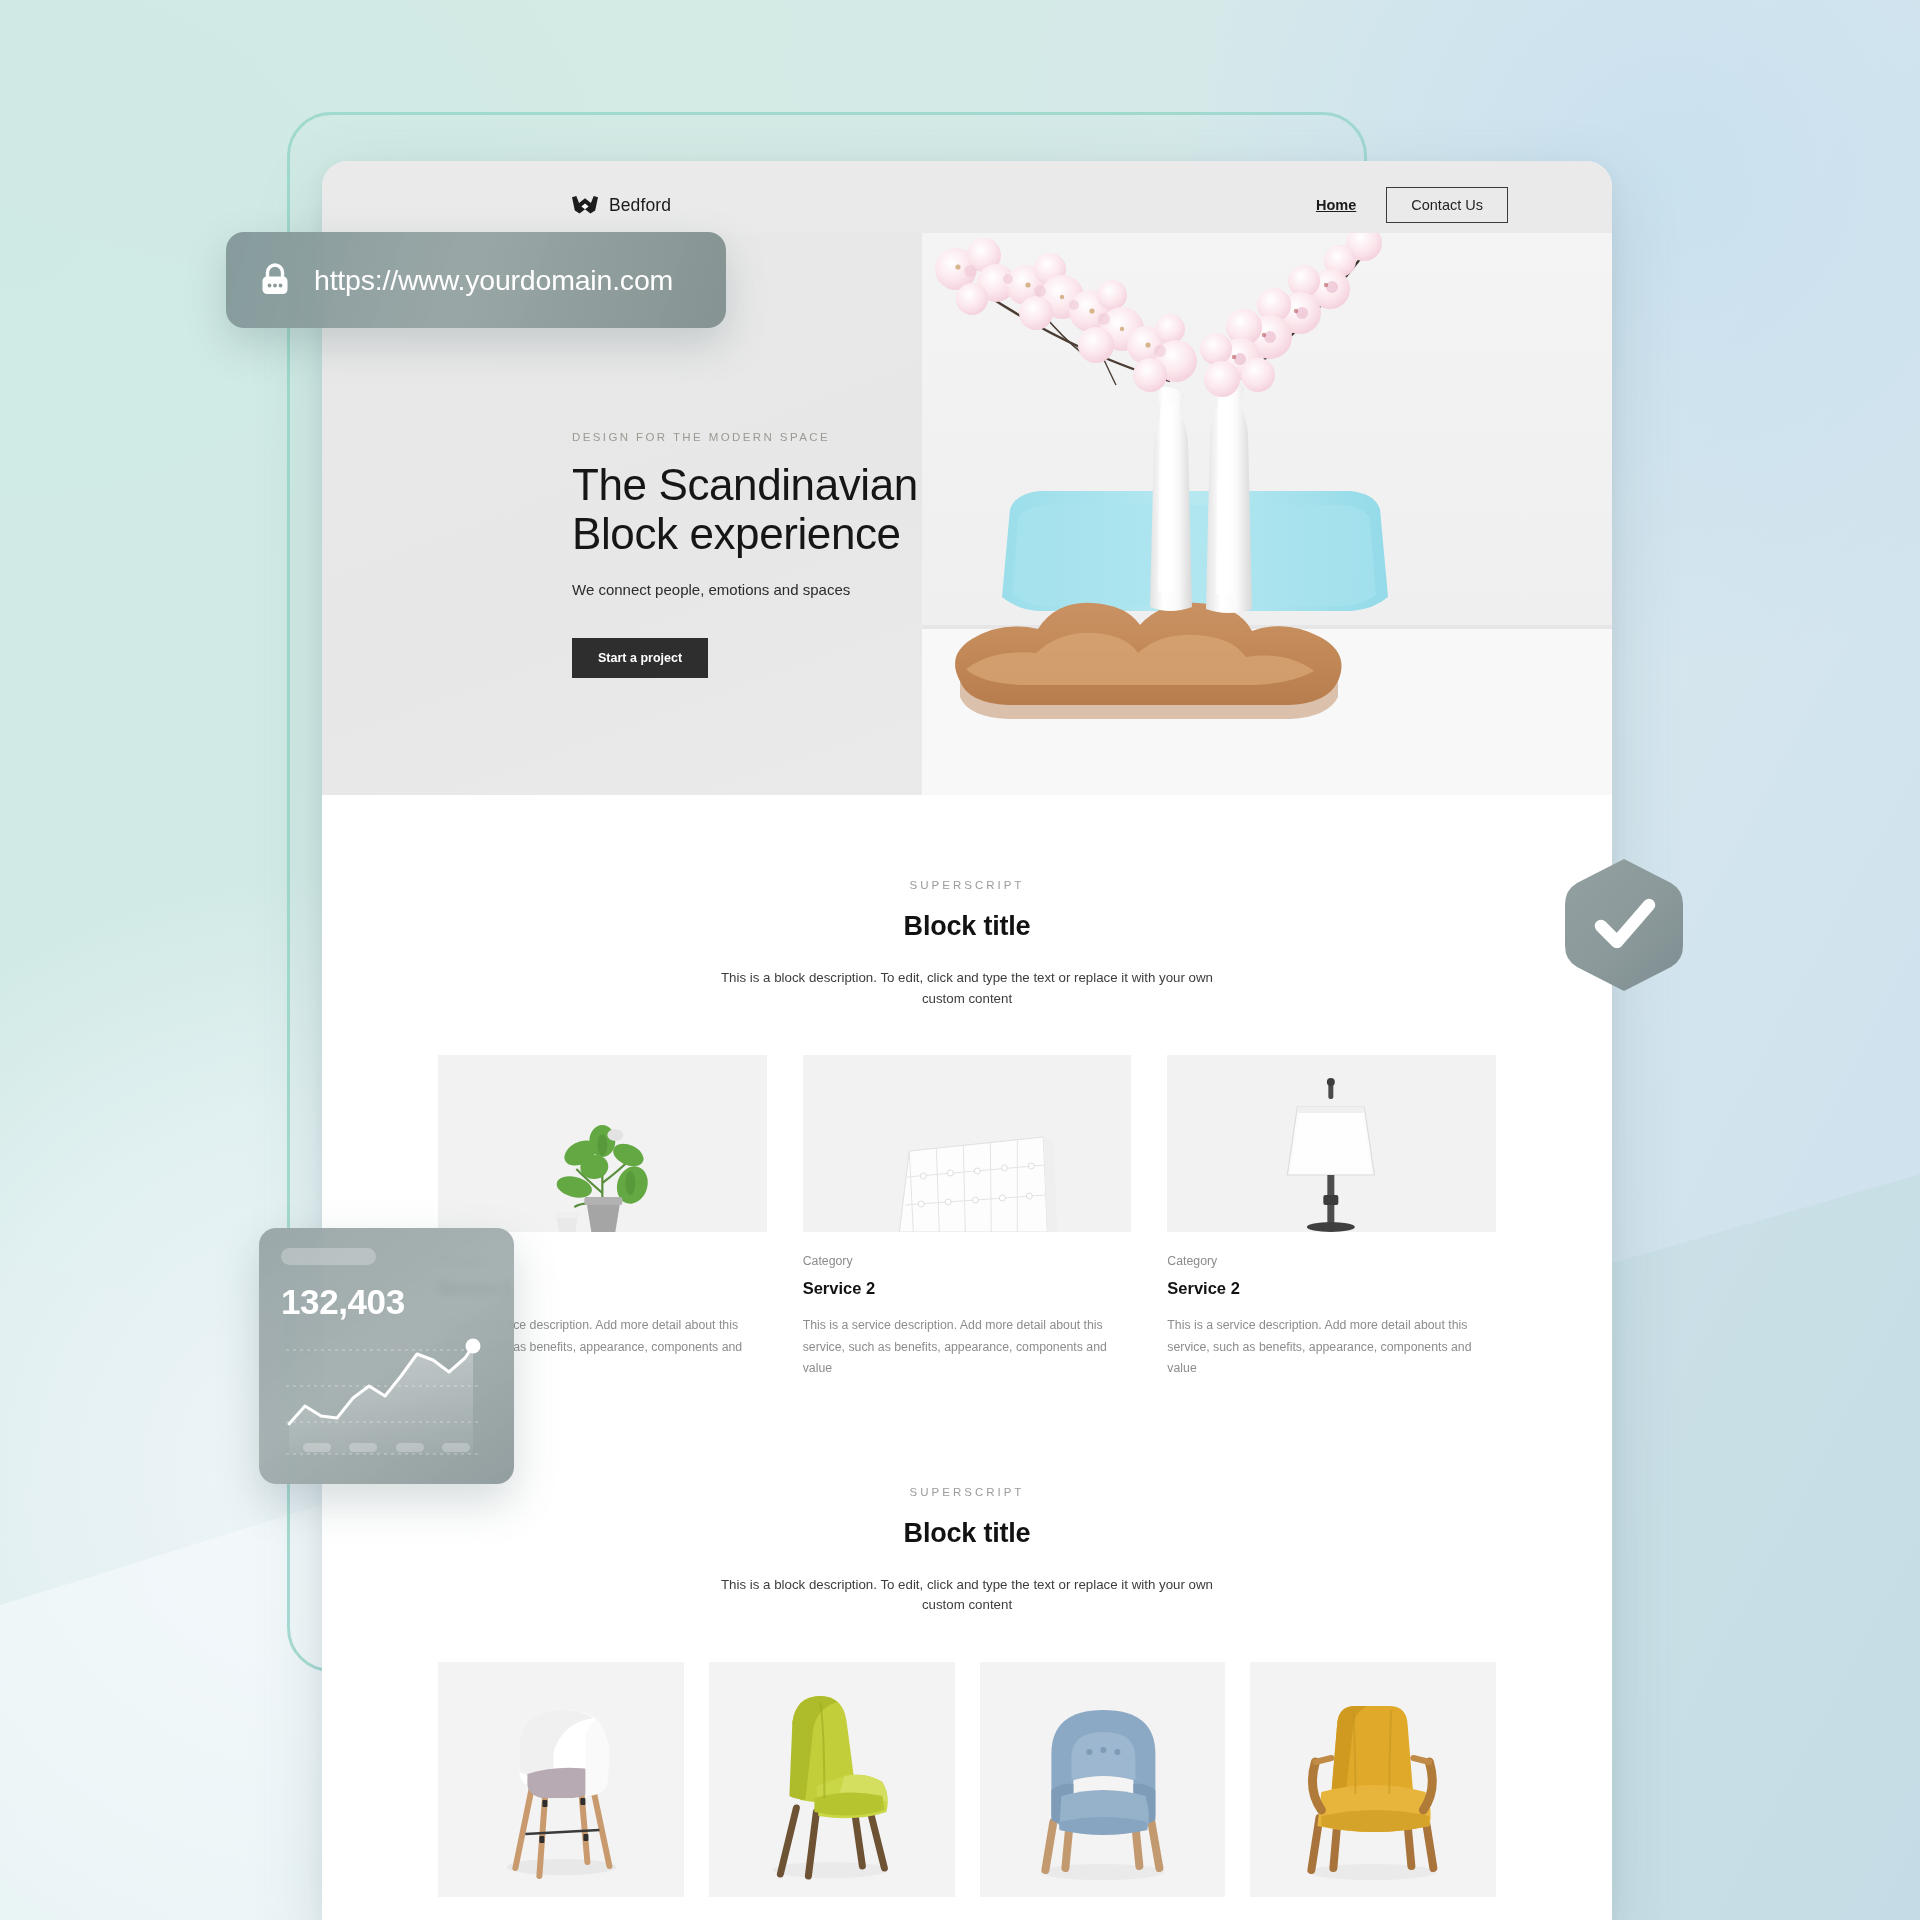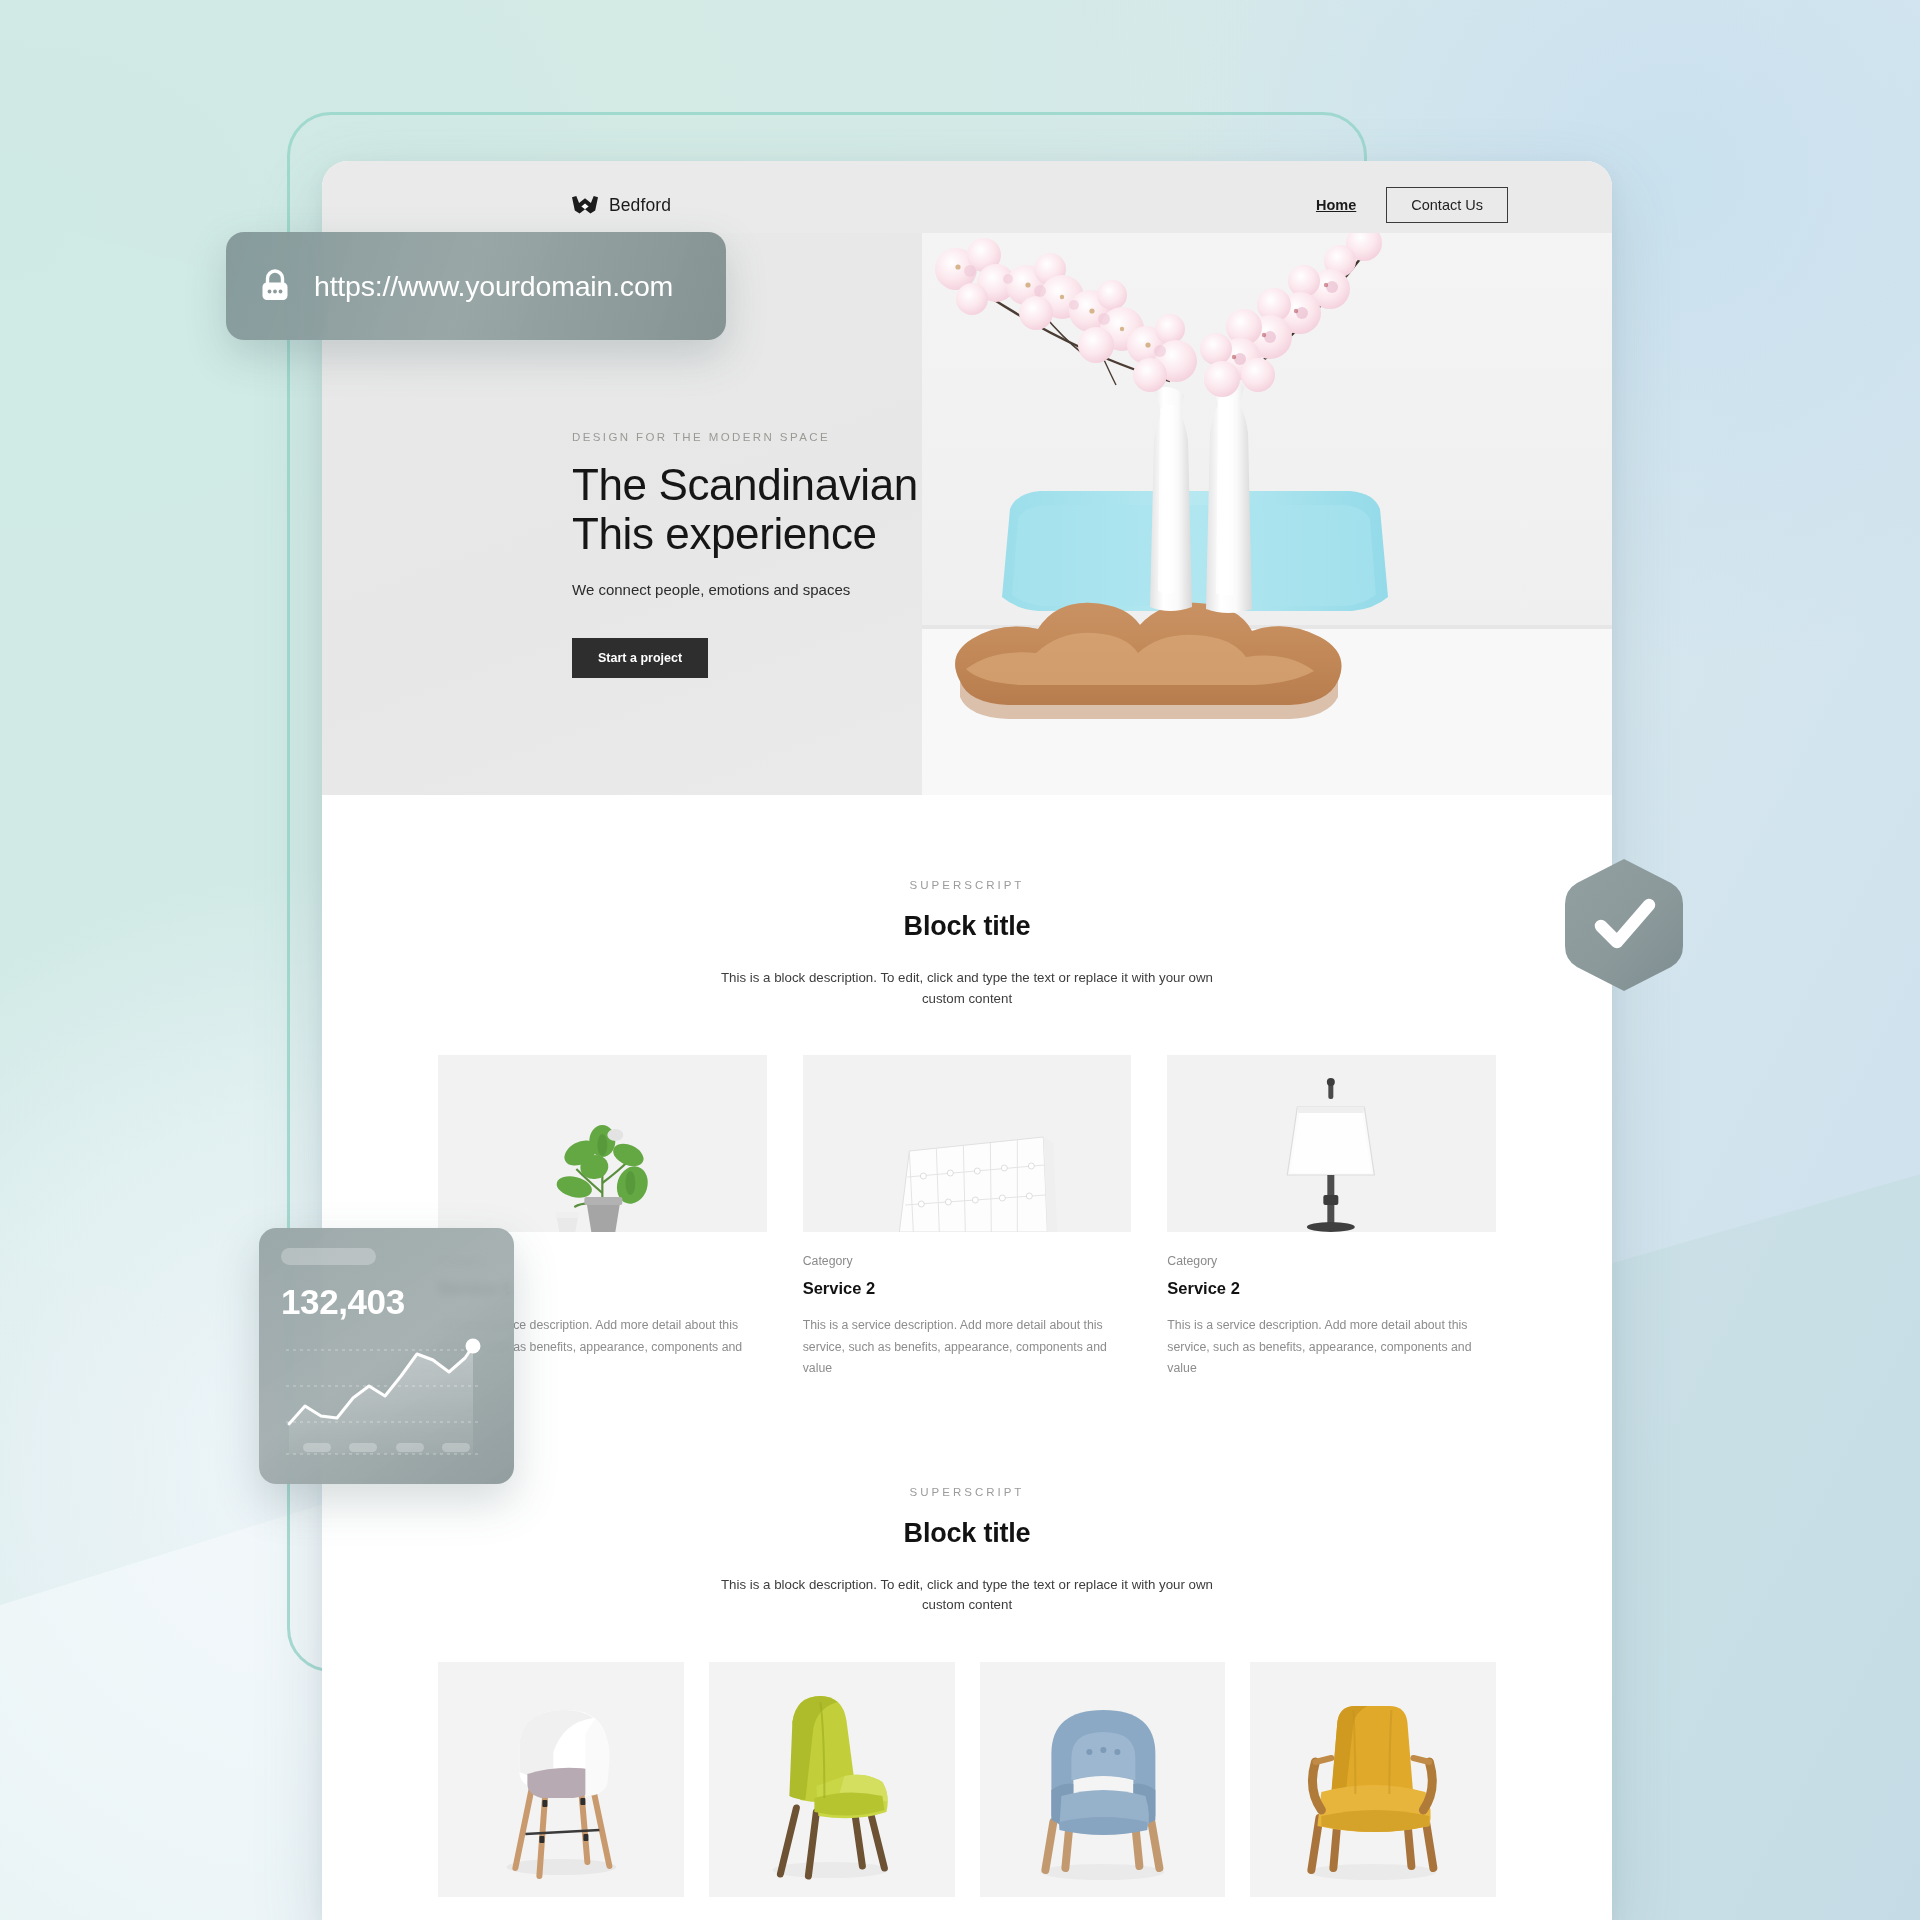--- a/index.html
+++ b/index.html
@@ -159,21 +159,21 @@
   .products-grid {
     display: grid; grid-template-columns: repeat(4, 1fr); gap: 25px;
     margin-top: 46px;
   }
   .prod-img { height: 235px; background: #f3f3f3; position: relative; overflow: hidden; }
 
   
   #url-pill {
     position: absolute;
     left: 226px; top: 232px;
-    width: 500px; height: 108px;
+    width: 500px; height: 96px;
     border-radius: 18px;
     background: linear-gradient(108deg, rgba(129,150,151,0.94) 0%, rgba(146,160,160,0.92) 48%, rgba(126,140,140,0.93) 100%);
     backdrop-filter: blur(6px);
     display: flex; align-items: center; gap: 22px;
     padding: 0 32px;
     box-shadow: 0 16px 40px rgba(70,95,100,0.22);
   }
   .lock-icon { width: 34px; height: 36px; flex: none; }
   .url-text {
     color: #ffffff; font-size: 28.5px; font-weight: 400; letter-spacing: -.2px;
@@ -364,21 +364,21 @@
         </g>
 
         <rect width="260" height="562" fill="url(#wallg)" opacity="0"></rect>
       </svg>
     </div>
 
     <div class="hero-copy">
       <div class="eyebrow">DESIGN FOR THE MODERN SPACE</div>
       <h1 class="hero-title">
         <span>The Scandinavian</span><br>
-        <span>This experience</span>
+        <span>Block experience</span>
       </h1>
       <p class="hero-sub">We connect people, emotions and spaces</p>
       <button class="hero-btn">Start a project</button>
     </div>
   </div>
 
   <div class="section" style="padding-top:84px;">
     <div class="block-head">
       <div class="sup">SUPERSCRIPT</div>
       <div class="block-title">Block title</div>

